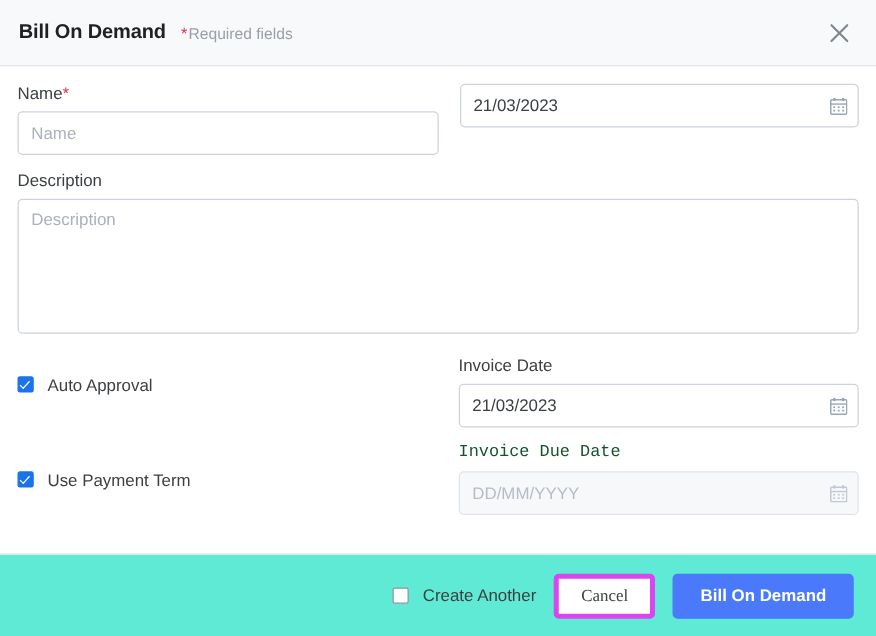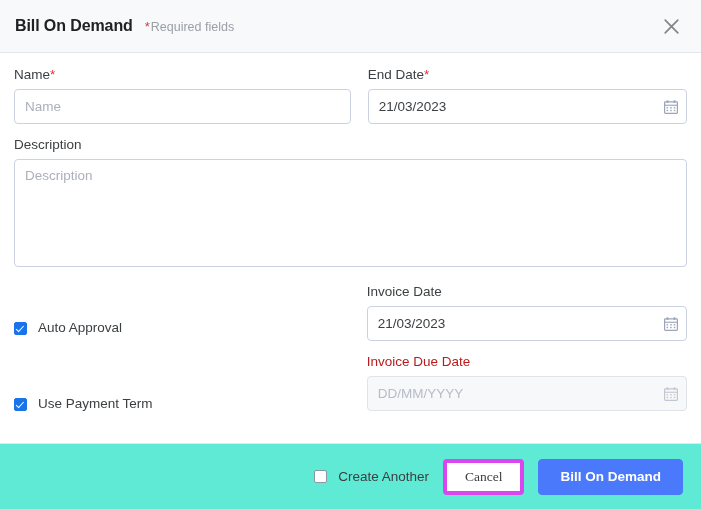--- a/index.html
+++ b/index.html
@@ -86,21 +86,21 @@
     font-size: 13.5px;
     color: #3c4043;
     margin-bottom: 6px;
     display: block;
     line-height: 16px;
   }
   .field-label .star {
     color: #e0333e;
     font-size: 13.5px;
   }
-  .field-label.disabled { color: #b91c1c; }
+  .field-label.disabled { color: #14532d; font-family: Liberation Mono, monospace; }
 
   .input-wrap {
     position: relative;
     display: block;
   }
   .text-input {
     width: 100%;
     height: 35px;
     box-sizing: border-box;
     border: 1px solid #ccd2e0;
@@ -146,21 +146,21 @@
     height: 14px;
     color: #9aa5b8;
     cursor: pointer;
   }
   .cal-icon svg { display: block; }
   .cal-icon.disabled { color: #c2c8d2; }
 
   
   .check-row {
     display: flex;
-    align-items: flex-end;
+    align-items: flex-start;
     height: 35px;
   }
   .cb {
     width: 13px;
     height: 13px;
     min-width: 13px;
     box-sizing: border-box;
     border-radius: 2px;
     border: 1.5px solid #8f96a3;
     background: #ffffff;
@@ -272,23 +272,20 @@
       <div class="col-left field">
         <label class="field-label">
           <span>Name</span><span class="star">*</span>
         </label>
         <span class="input-wrap">
           <input class="text-input" type="text" placeholder="Name" style="">
         </span>
       </div>
 
       <div class="col-right field">
-        <label class="field-label">
-          <span>End Date</span><span class="star">*</span>
-        </label>
         <span class="input-wrap">
           <input class="text-input has-icon" type="text" value="21/03/2023" style="">
           <span class="cal-icon">
             <svg width="14" height="14" viewBox="0 0 14 14" aria-hidden="true">
               <rect x="0.6" y="1.8" width="12.8" height="11.6" rx="0.8" fill="none" stroke="currentColor" stroke-width="1.2"></rect>
               <rect x="2.6" y="0.3" width="1.8" height="2.6" fill="currentColor"></rect>
               <rect x="9.6" y="0.3" width="1.8" height="2.6" fill="currentColor"></rect>
               <rect x="0.6" y="4.7" width="12.8" height="1.1" fill="currentColor"></rect>
               <rect x="2.6" y="7.1" width="1.5" height="1.4" fill="currentColor"></rect>
               <rect x="6.2" y="7.1" width="1.5" height="1.4" fill="currentColor"></rect>

